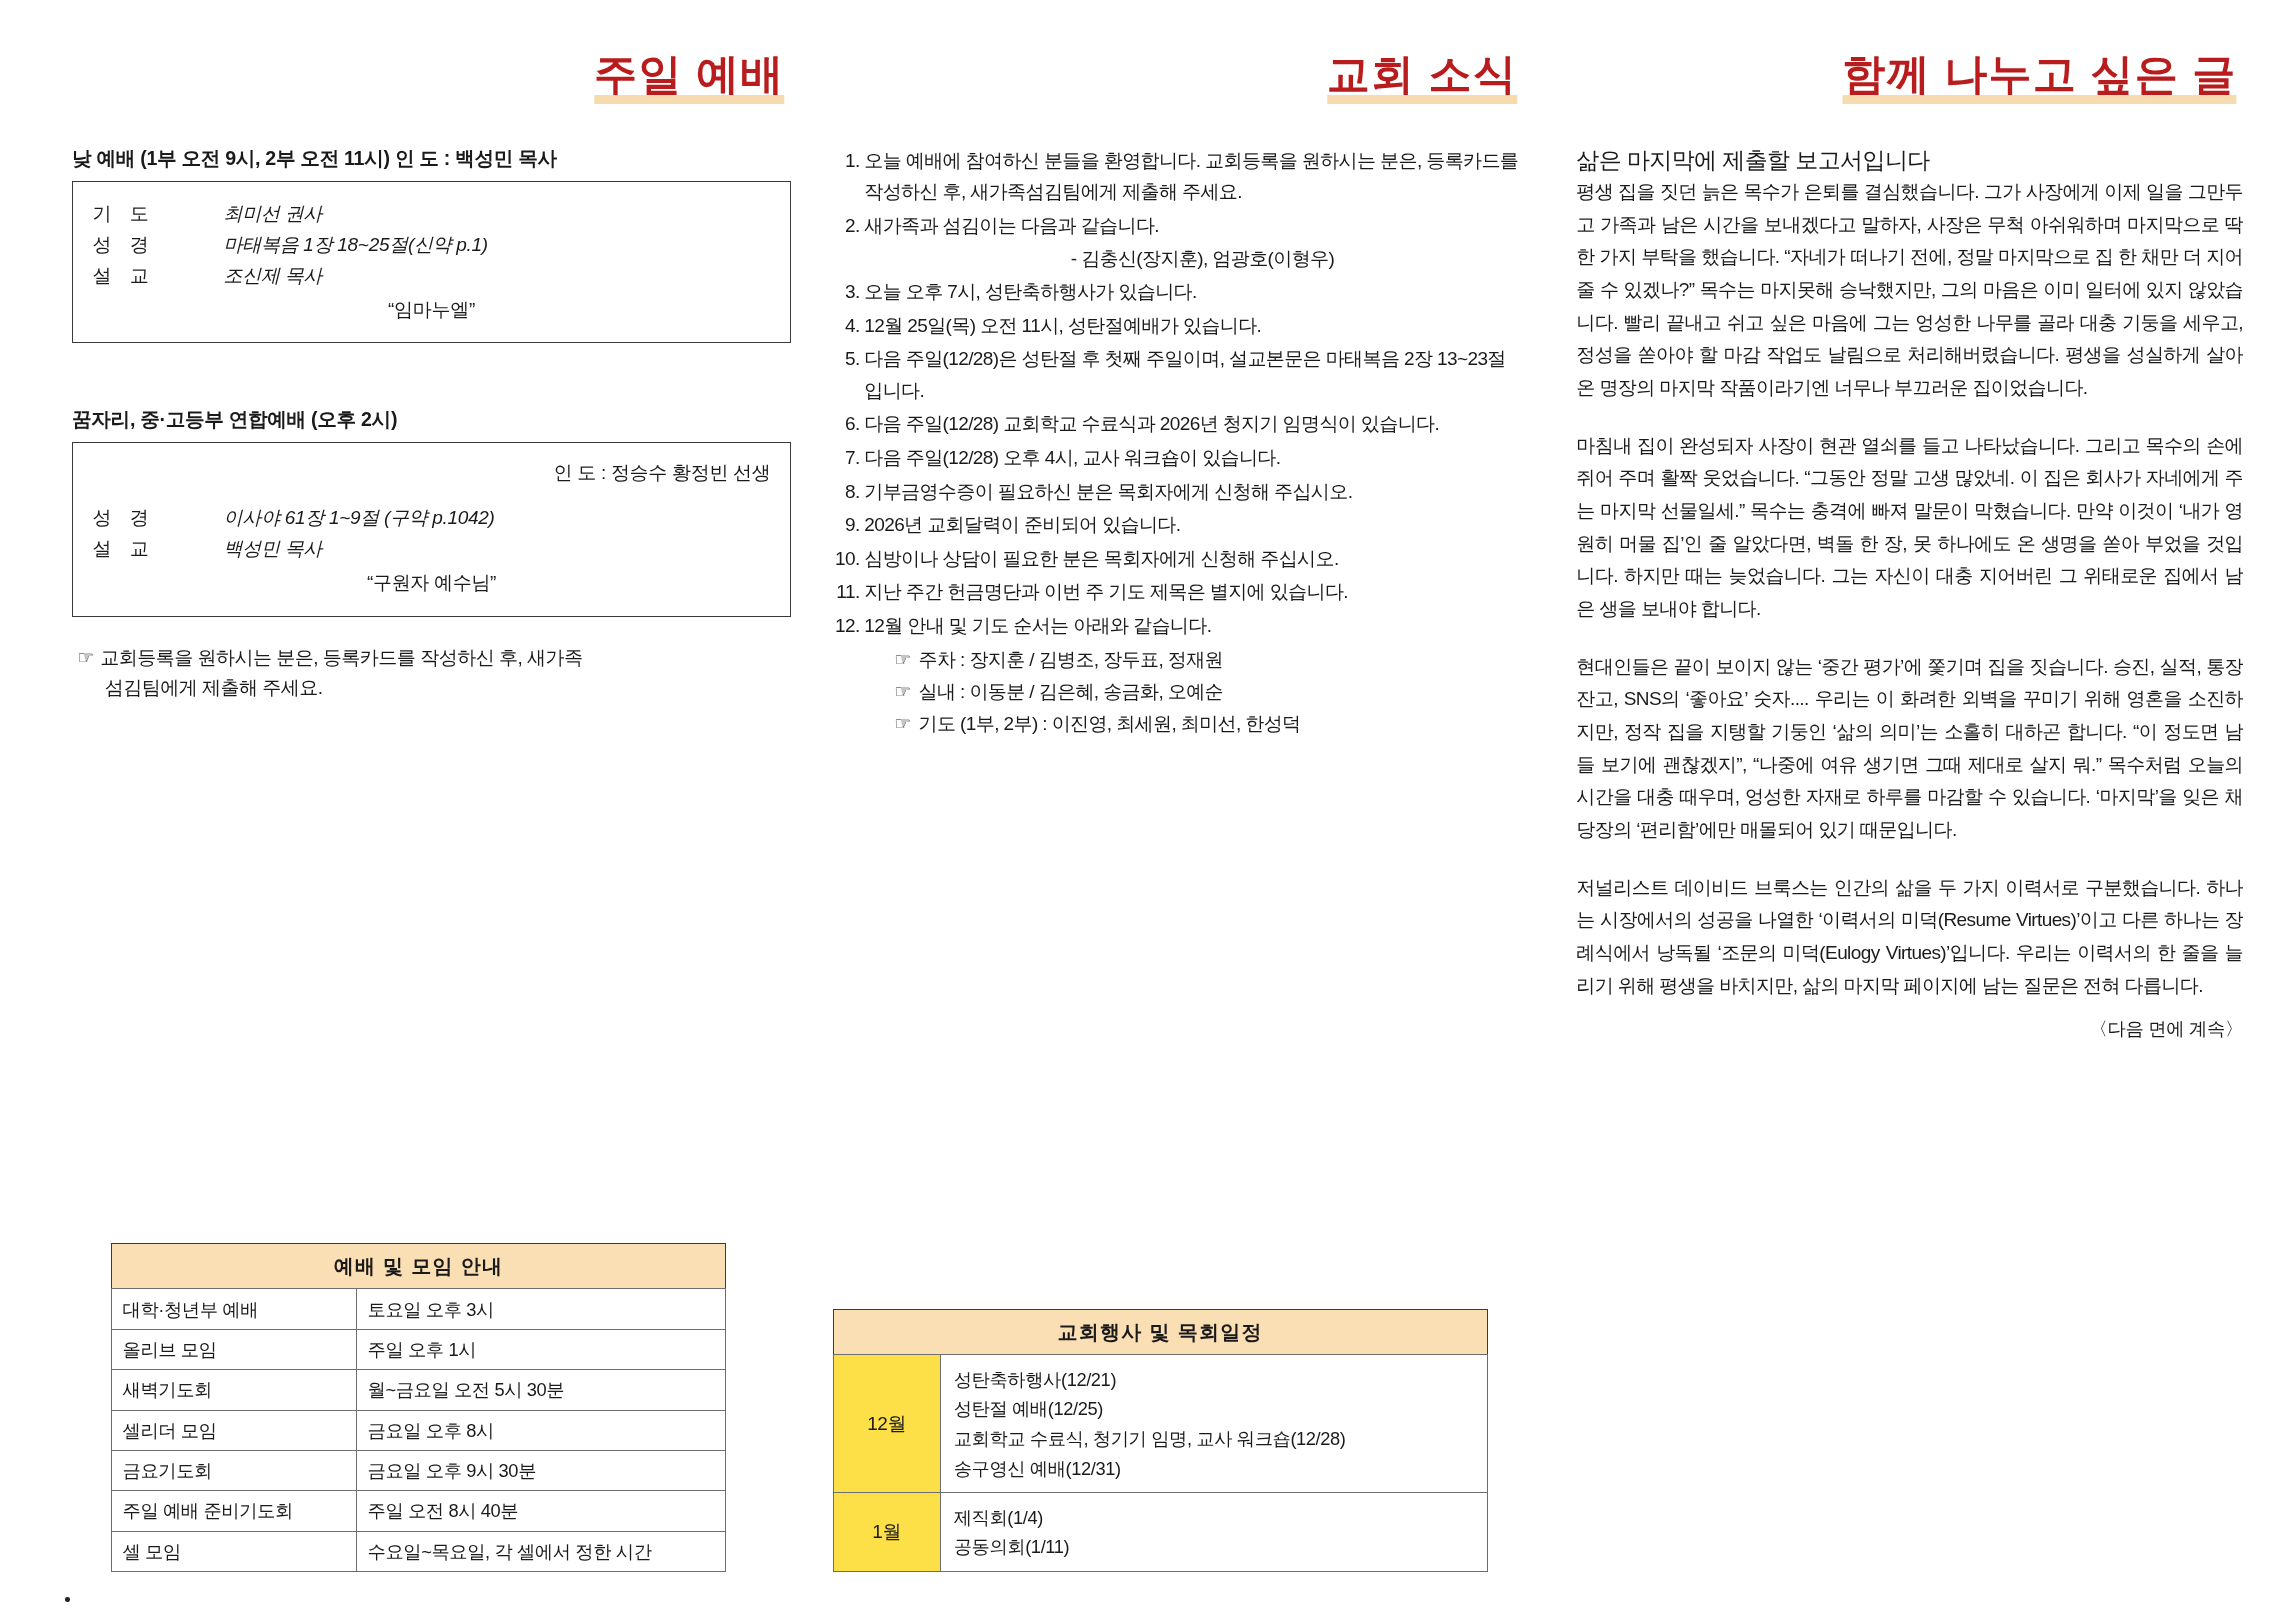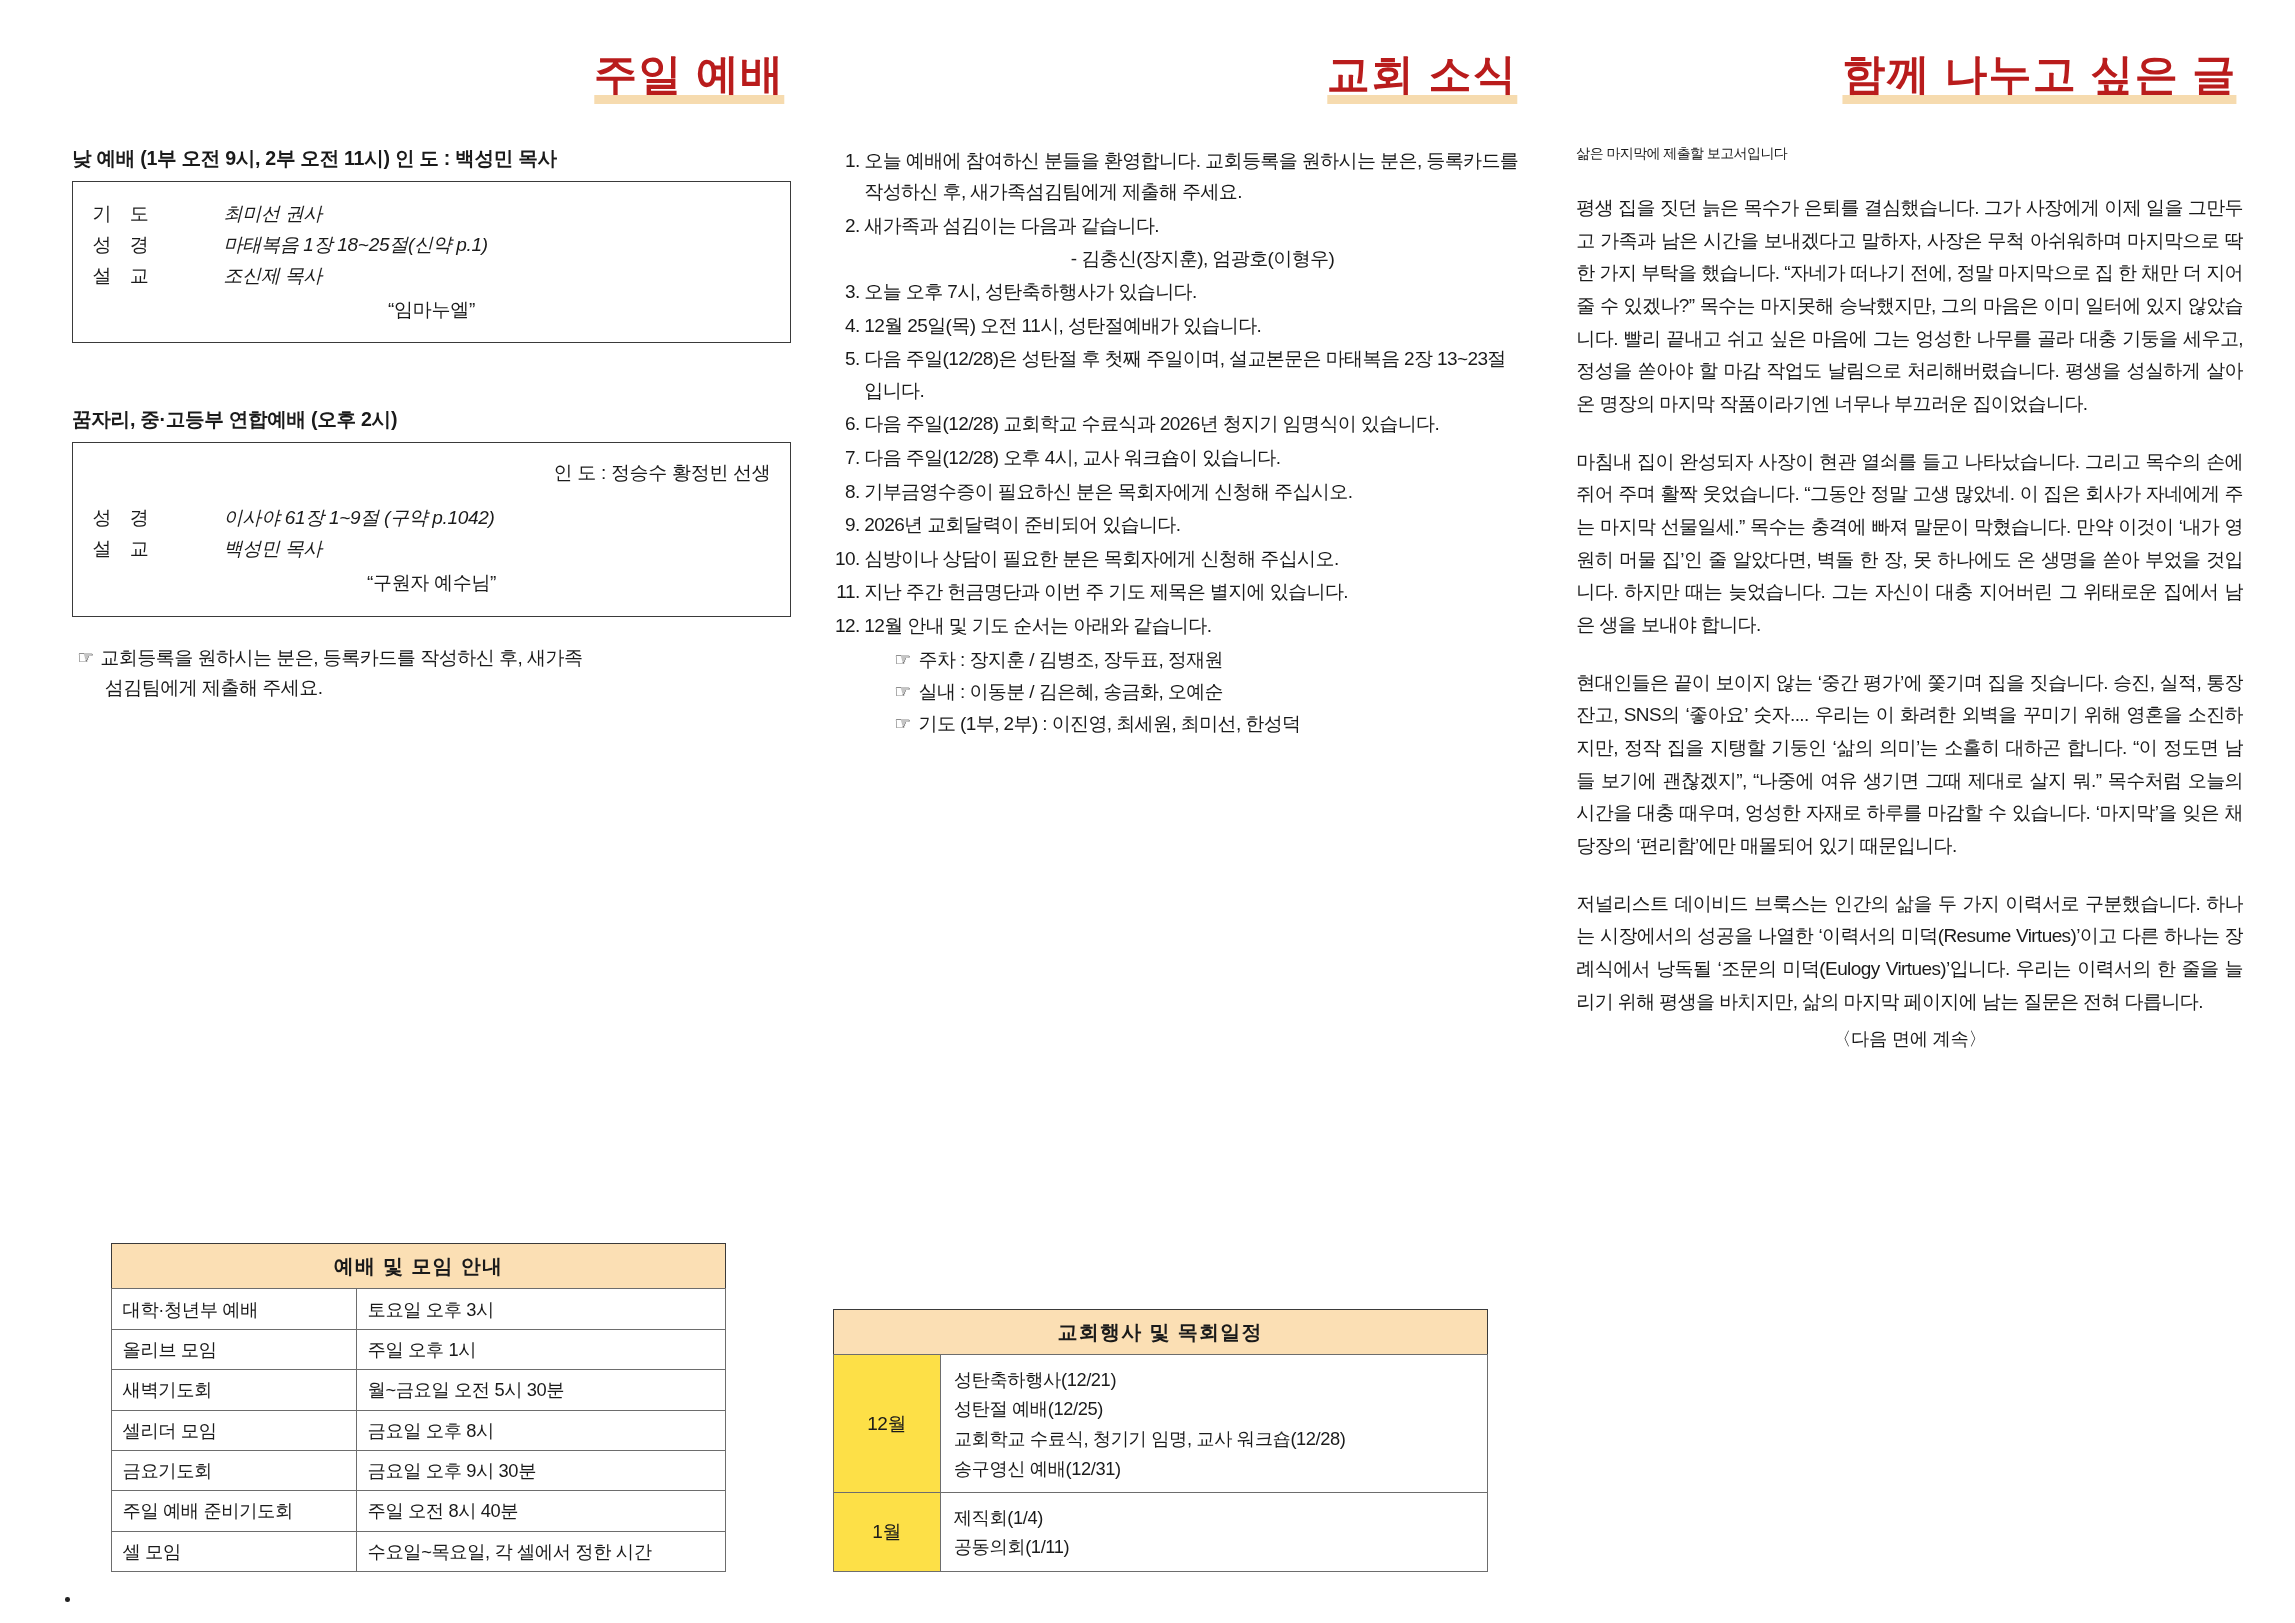--- a/index.html
+++ b/index.html
@@ -156,37 +156,36 @@
     padding-left: 30px;
     font-size: 19px;
     line-height: 1.66;
     letter-spacing: -0.6px;
   }
   ul.subroles li { margin-bottom: 0.7px; }
   ul.subroles .mk { margin-right: 7.9px; }
 
   
   .art-lead {
-    font-size: 14px;
+    font-size: 23px;
     letter-spacing: -0.6px;
-    margin-bottom: 29px;
   }
   .art-p {
     font-size: 19px;
     line-height: 1.72;
     text-align: justify;
     text-justify: inter-ideograph;
     letter-spacing: -0.6px;
     margin-bottom: 25px;
   }
   .art-end {
-    text-align: center;
+    text-align: right;
     font-size: 18.3px;
     letter-spacing: -0.3px;
-    margin-top: 8px;
+    margin-top: 14px;
   }
 
   .bottom-1 { position: absolute; left: 72px; bottom: 26px; width: 615px; }
   .bottom-2 { position: absolute; left: 22px; bottom: 26px; width: 655px; }
   .dot {
     position: absolute;
     width: 4.6px; height: 4.6px;
     background: #222;
     border-radius: 50%;
   }

